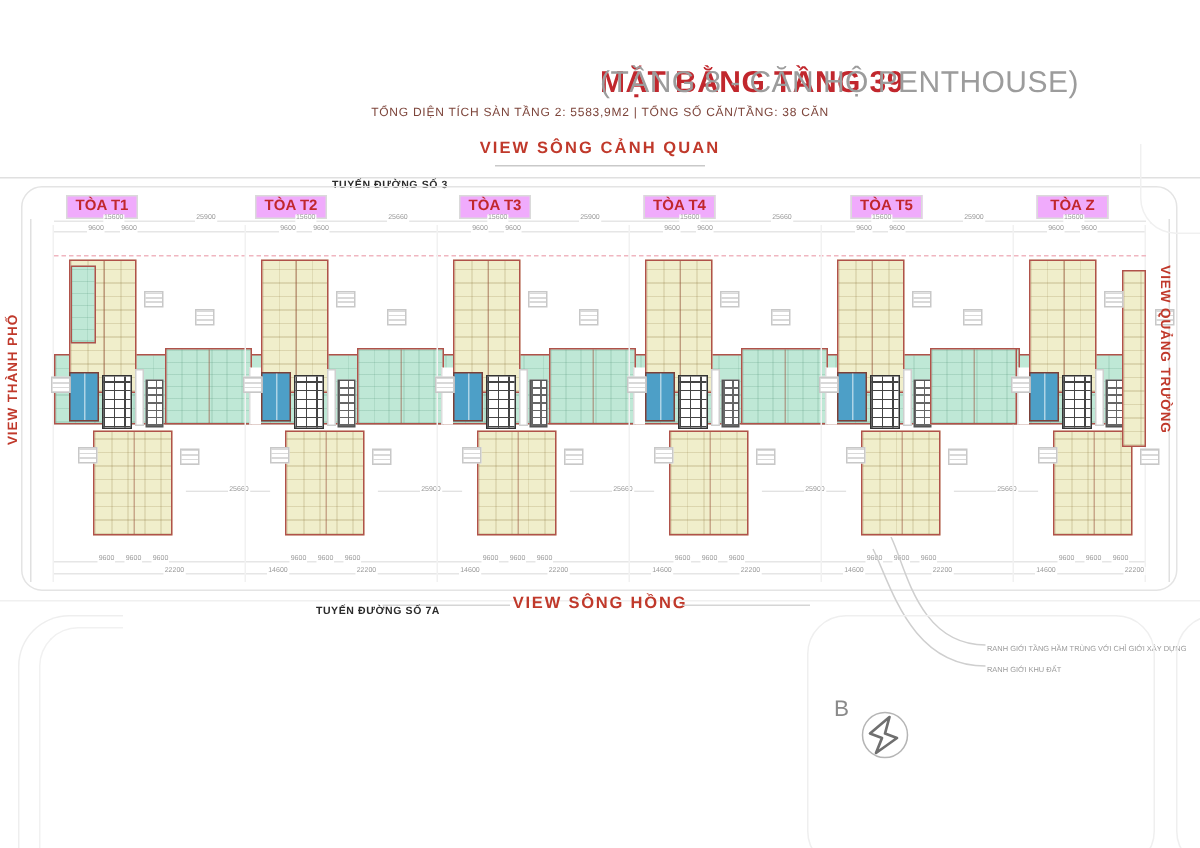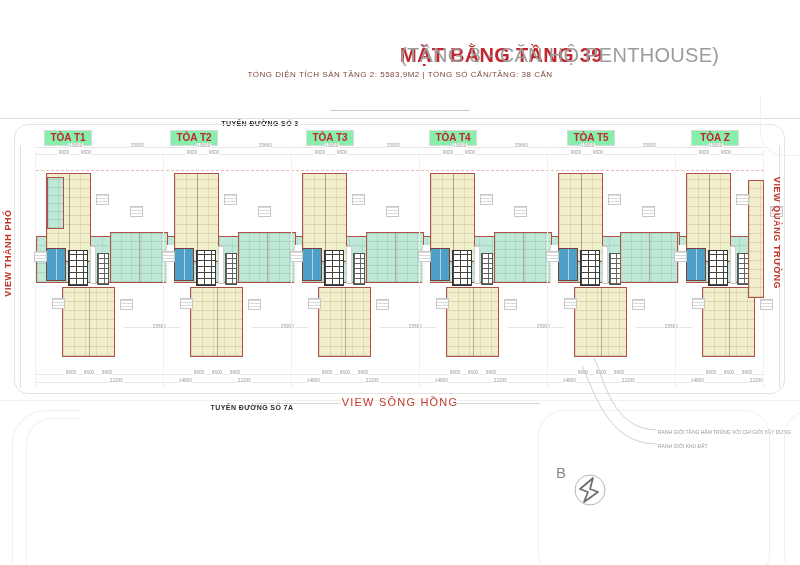--- a/index.html
+++ b/index.html
@@ -24,21 +24,21 @@
     font-weight:bold;color:#2b2b2b;letter-spacing:.4px;}
   .site{left:14px;top:124px;width:771px;height:270px;border:1px solid #e4e4e4;border-radius:14px;}
   .bottom-line{top:400px;left:0;width:800px;border-top:1px solid #f0f0f0;}
   .vdimline-left{left:20px;top:146px;height:242px;border-left:1px solid #e0e0e0;}
   .vdimline-right{left:779px;top:146px;height:242px;border-left:1px solid #e0e0e0;}
   .hdim{left:36px;width:728px;border-top:1px solid #e6e6e6;}
   .hdim.r1{top:147px}.hdim.r2{top:154px}.hdim.r3{top:374px}.hdim.r4{top:382px}
   .grid-right{left:763px;top:150px;height:238px;border-left:1px solid #f1f1f1;}
 
   
-  .tower{top:130px;width:48px;height:16px;background:#86efac;border:1px solid #dadada;
+  .tower{top:130px;width:48px;height:16px;background:#f0abfc;border:1px solid #dadada;
     color:#c1272d;font-weight:bold;font-size:10px;line-height:14px;text-align:center;}
   .t1{left:44px}.t2{left:170px}.t3{left:306px}.t4{left:429px}.t5{left:567px}.tz{left:691px}
 
   
   .teal-band{left:36px;top:236px;width:728px;height:47px;background:#bfe8d6;
     border:1px solid #b0524a;
     background-image:repeating-linear-gradient(0deg,rgba(60,130,100,.16) 0 1px,transparent 1px 9px),
       repeating-linear-gradient(90deg,rgba(60,130,100,.12) 0 1px,transparent 1px 13px);}
   .pink-dash{left:36px;top:170px;width:728px;border-top:1px dashed #f0b6c0;}
 
@@ -101,21 +101,21 @@
   .m-midgap{left:calc(var(--mx) + 72px);top:324px;width:68px;}
   .m-midgap::before{content:"";position:absolute;left:-2px;right:-2px;top:4px;
     border-top:1px solid #ddd;z-index:-1;}
 
   
   .view-left{left:-47px;top:248px;width:110px;text-align:center;transform:rotate(-90deg);
     color:#c0392b;font-weight:bold;font-size:9px;letter-spacing:.6px;white-space:nowrap;}
   .view-right{left:712px;top:228px;width:130px;text-align:center;transform:rotate(90deg);
     color:#c0392b;font-weight:bold;font-size:9px;letter-spacing:.6px;white-space:nowrap;}
   .view-bottom{top:396px;left:300px;width:200px;text-align:center;color:#c0392b;
-    font-weight:normal;font-size:11px;letter-spacing:1.2px;}
+    font-weight:bold;font-size:11px;letter-spacing:1.2px;}
   .vb-line-l{top:403px;left:255px;width:85px;border-top:1px solid #d5d5d5;}
   .vb-line-r{top:403px;left:455px;width:85px;border-top:1px solid #d5d5d5;}
   .street-bottom-label{top:404px;left:172px;width:160px;text-align:center;font-size:7px;
     font-weight:bold;color:#2b2b2b;letter-spacing:.4px;}
 
   
   .legend-item{color:#9a9a9a;font-size:8px;transform:scale(.62);transform-origin:left center;
     white-space:nowrap;}
   .lg1{left:658px;top:428px;}
   .lg2{left:658px;top:442px;}
@@ -137,20 +137,21 @@
 </head>
 <body>
 
 <div id="page">
 
   <div class="title-row">
     <span class="title-red">MẶT BẰNG TẦNG 39</span>
     <span class="title-gray">(TẦNG 8 - CĂN HỘ PENTHOUSE)</span>
   </div>
   <div class="subtitle">TỔNG DIỆN TÍCH SÀN TẦNG 2: 5583,9M2 | TỔNG SỐ CĂN/TẦNG: 38 CĂN</div>
+  <div class="view-top">VIEW SÔNG CẢNH QUAN</div>
   <div class="view-top-underline"></div>
 
   <div class="street-line-top"></div>
   <div class="street-top-label">TUYẾN ĐƯỜNG SỐ 3</div>
   <div class="site"></div>
   <div class="bottom-line"></div>
   <div class="vdimline-left"></div>
   <div class="vdimline-right"></div>
   <div class="hdim r1"></div>
   <div class="hdim r2"></div>

